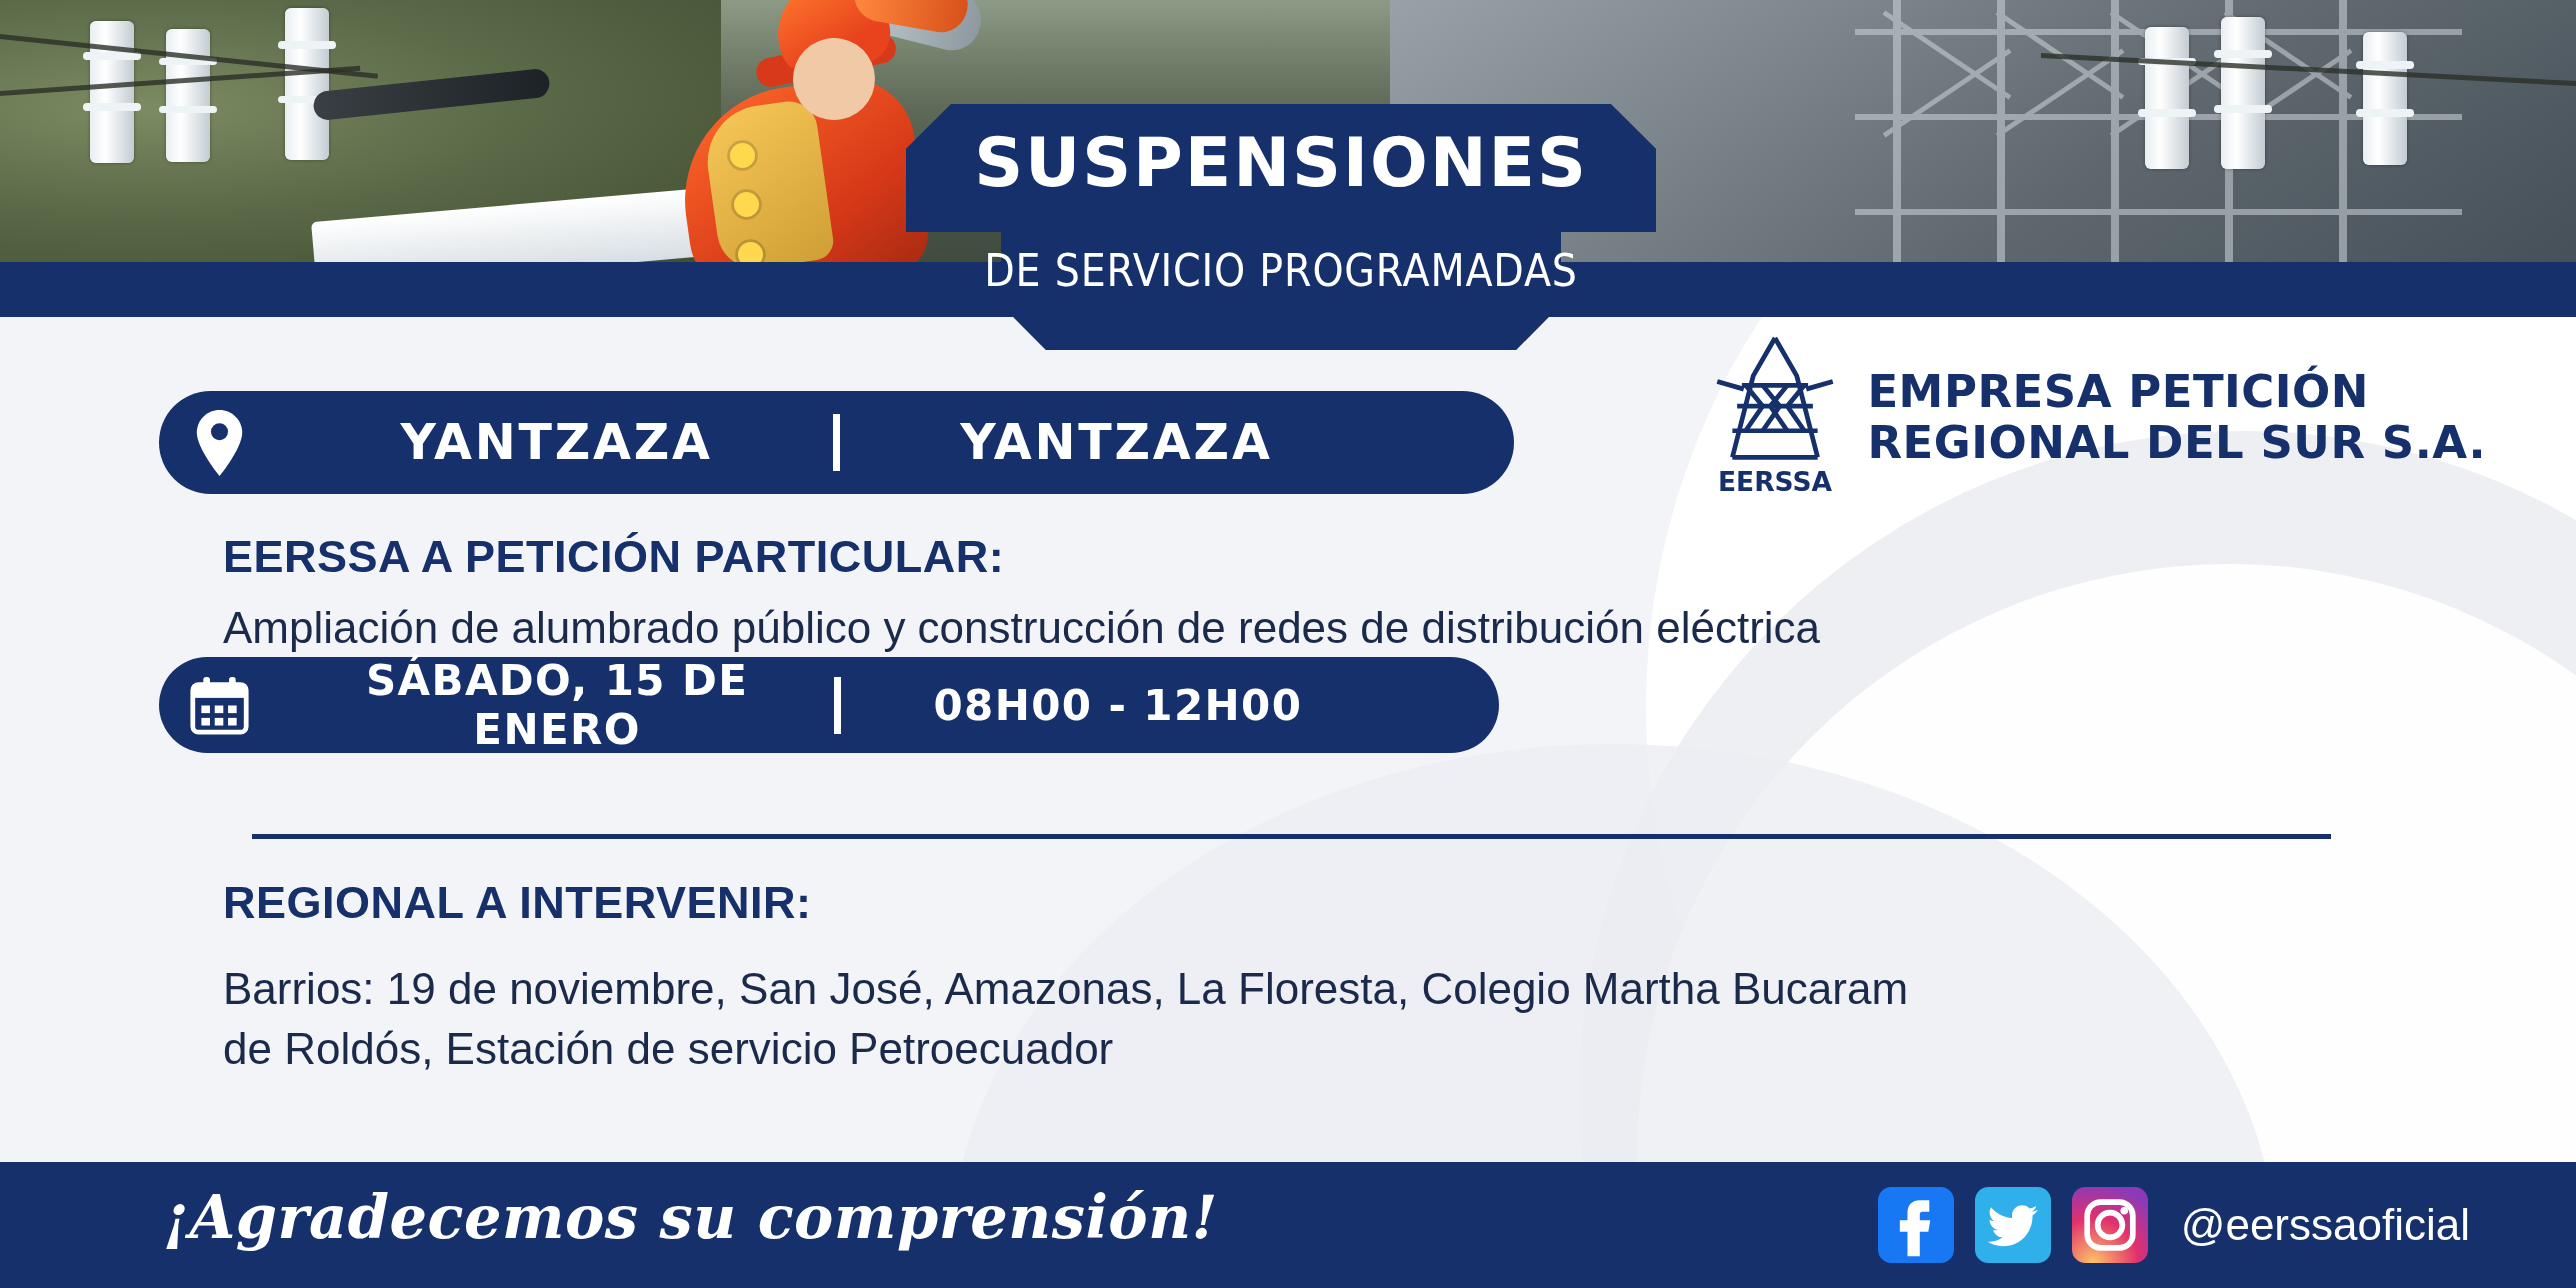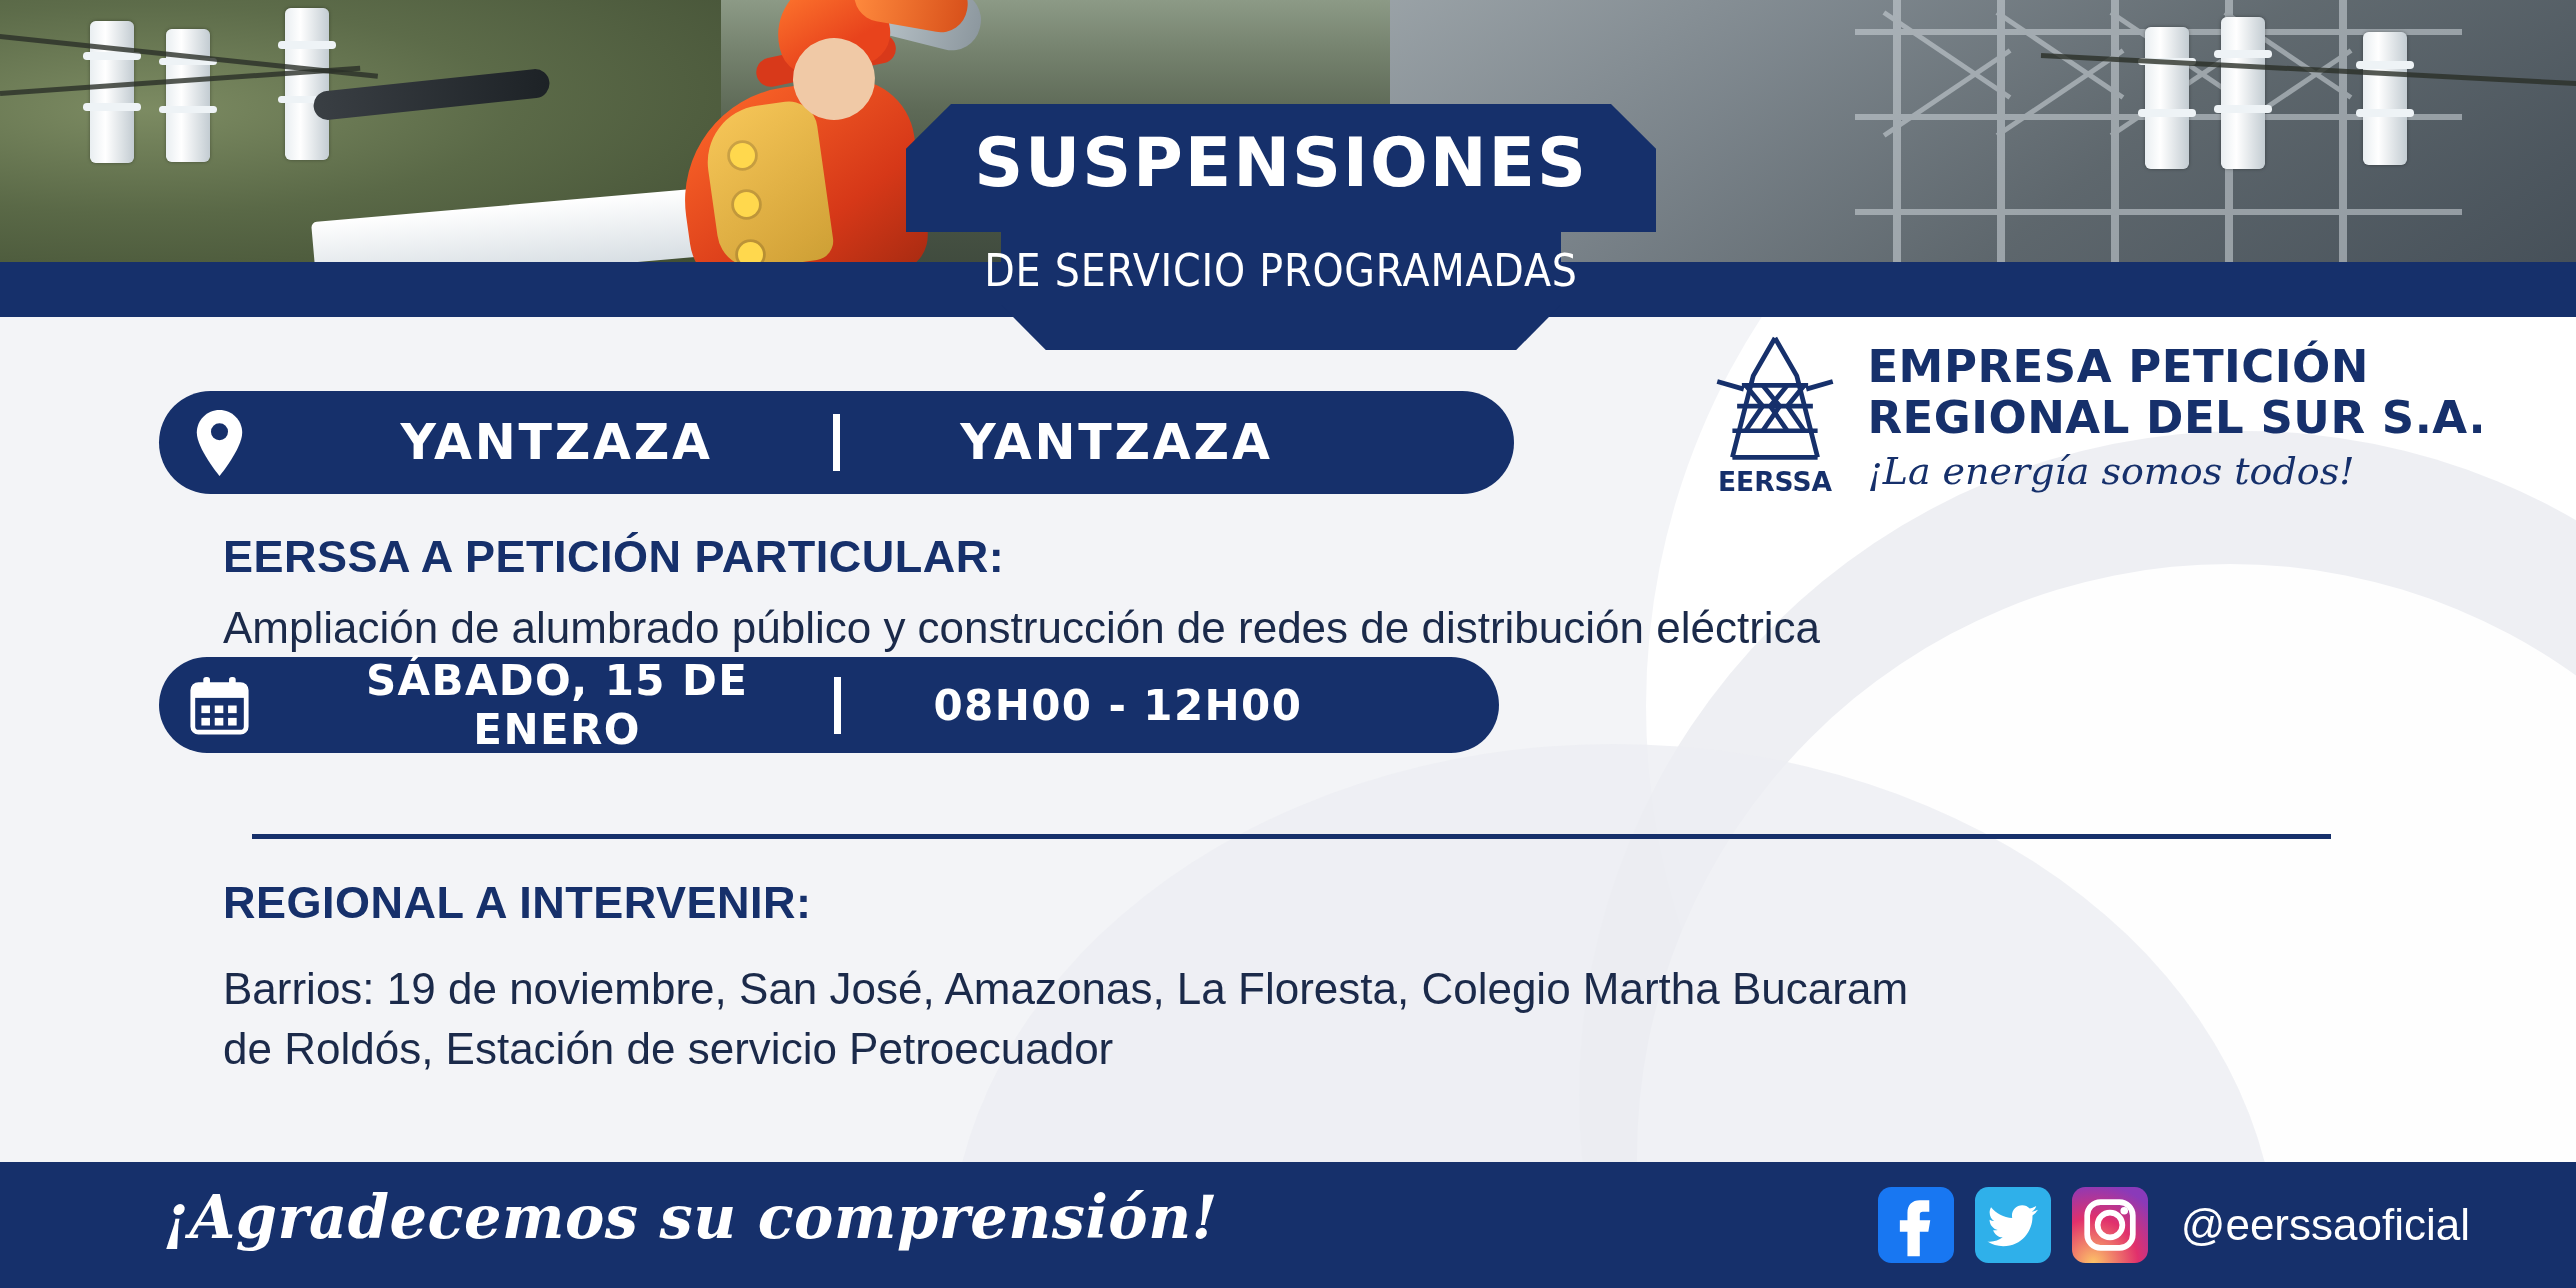--- a/index.html
+++ b/index.html
@@ -460,21 +460,20 @@
             <path d="M44 56 L62 78 L44 104 M106 56 L88 78 L106 104"></path>
             <path d="M62 56 L80 78 L62 104 M88 56 L70 78 L88 104"></path>
             <path d="M30 132 L120 132"></path>
           </g>
           <text x="75" y="168" text-anchor="middle" font-family="DejaVu Sans, sans-serif" font-size="28" font-weight="700" fill="#16306b">EERSSA</text>
         </svg>
       </div>
       <div class="logo-text">
         <div class="logo-line1">EMPRESA PETICIÓN</div>
         <div class="logo-line1">REGIONAL DEL SUR S.A.</div>
-        <div class="logo-slogan">¡La energía somos todos!</div>
       </div>
     </div>
 
     <div class="pill pill-location">
       <div class="pill-icon">
         <svg width="55" height="70" viewBox="0 0 58 74" aria-hidden="true">
           <path d="M29 2C15.7 2 5 12.7 5 26c0 17 24 46 24 46s24-29 24-46C53 12.7 42.3 2 29 2z" fill="#ffffff"></path>
           <circle cx="29" cy="25" r="9" fill="#16306b"></circle>
         </svg>
       </div>

